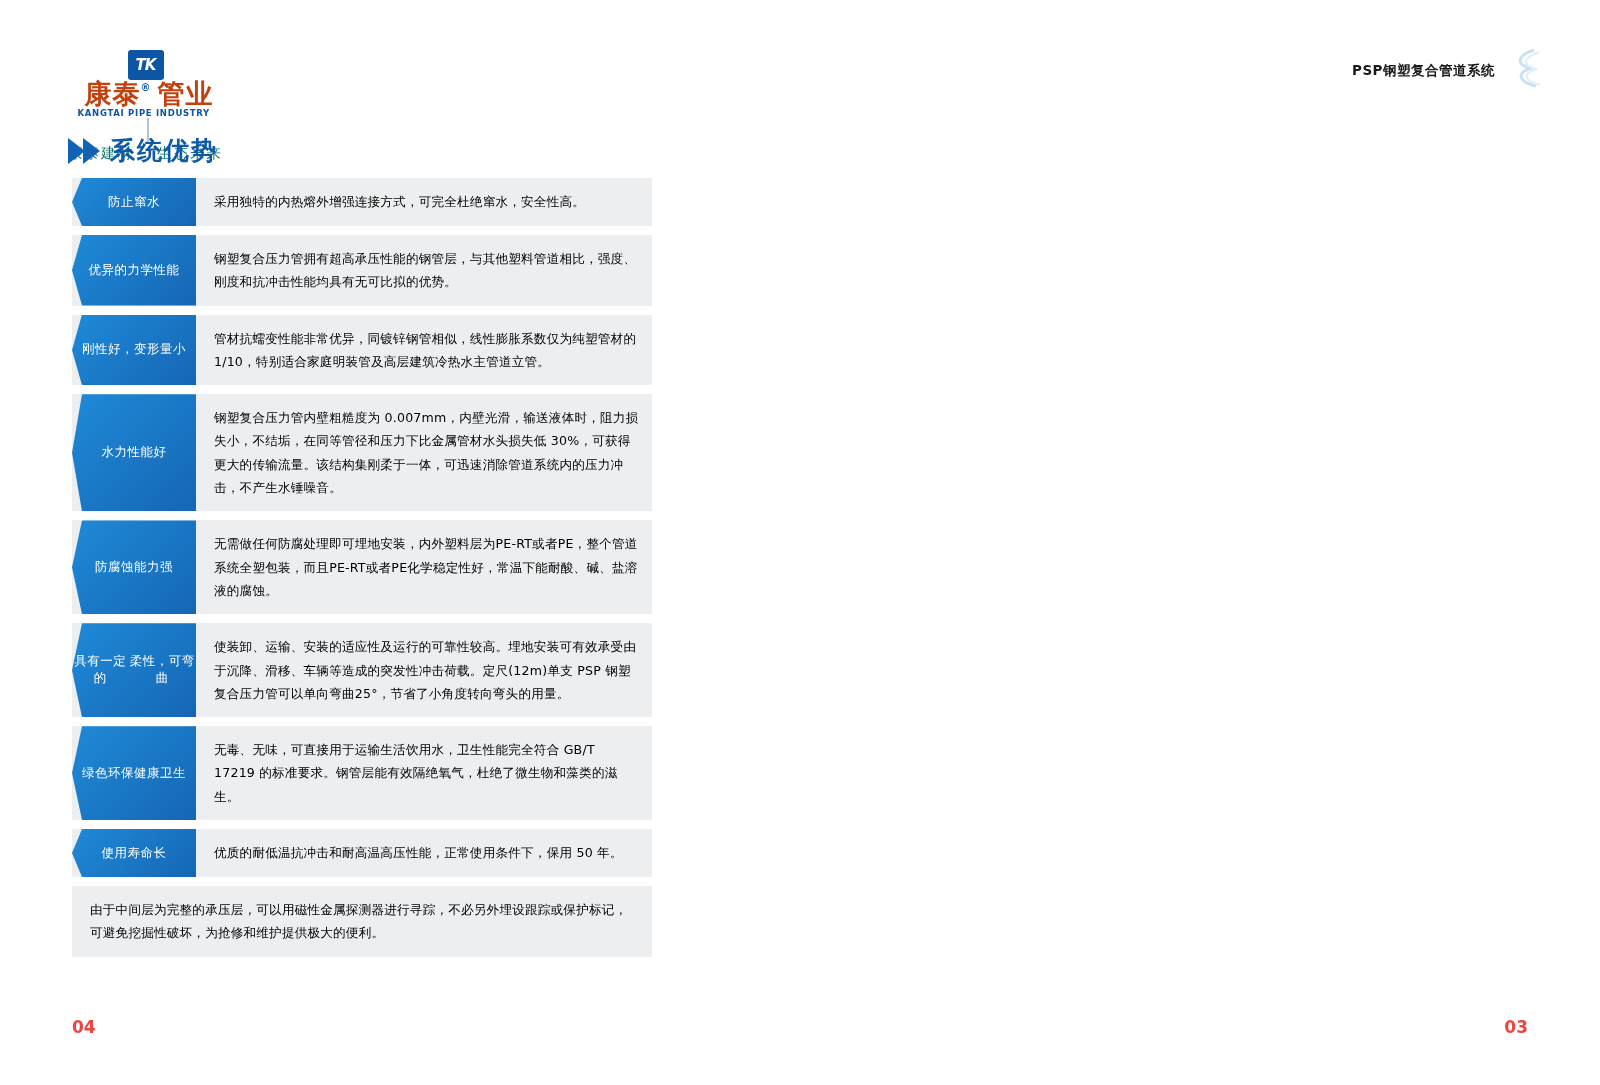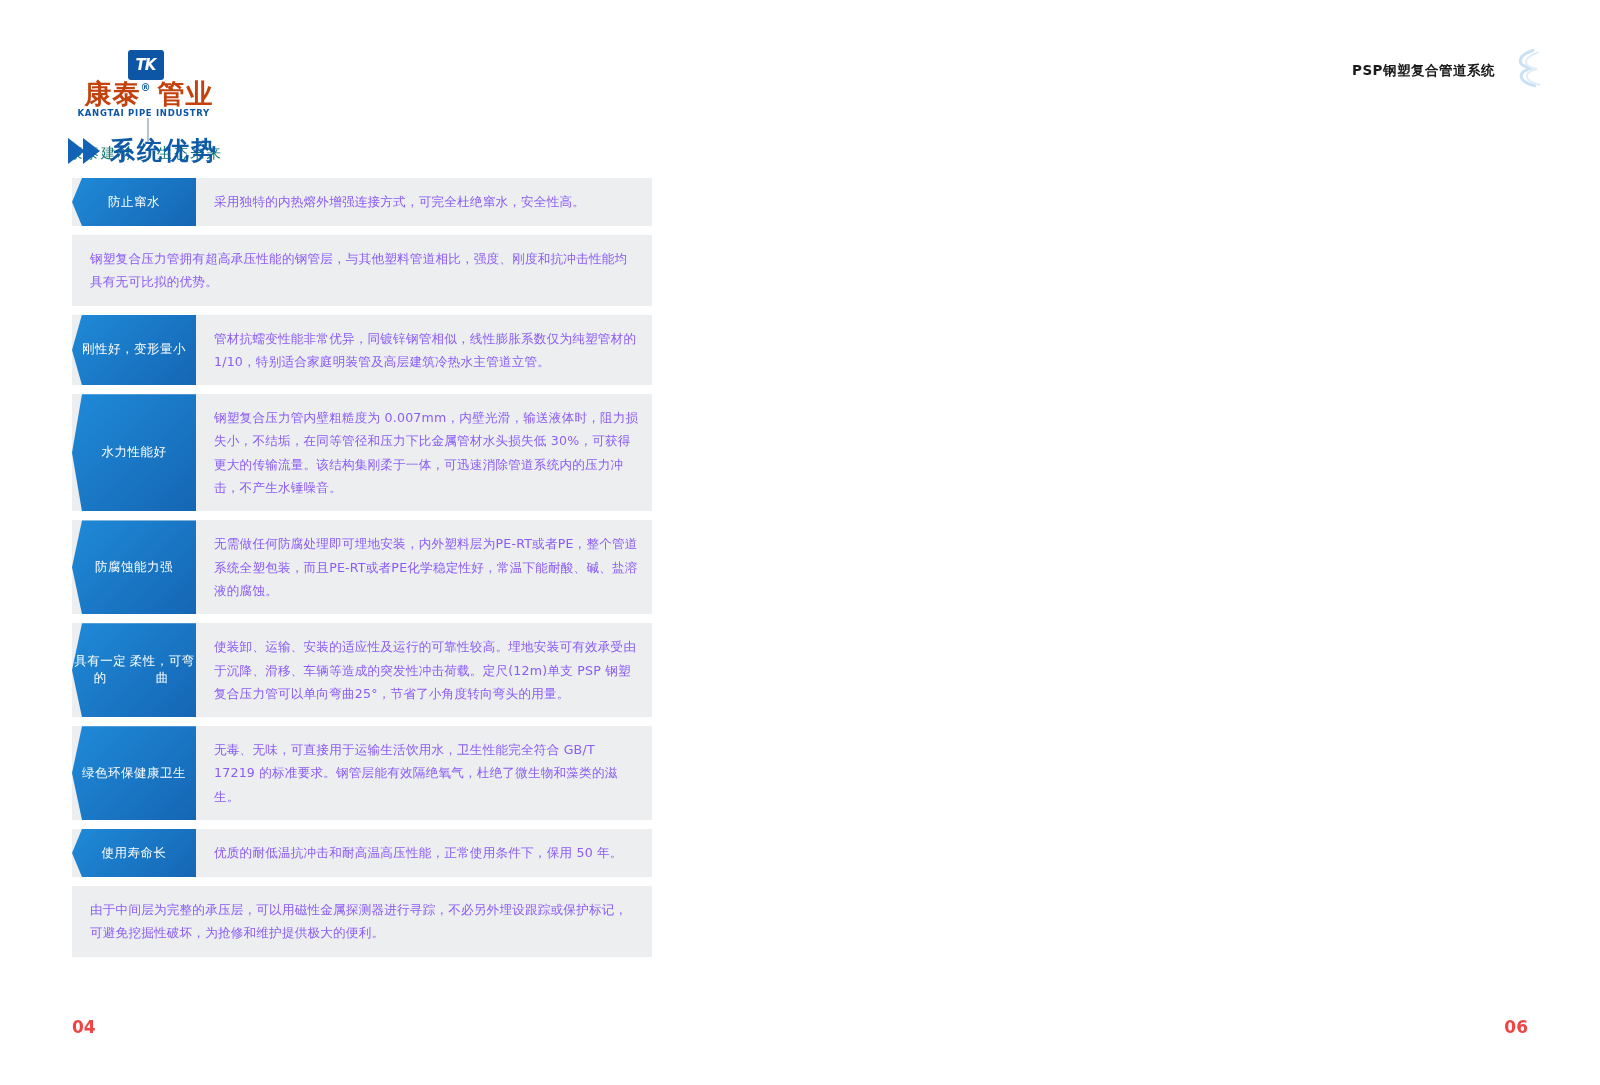--- a/index.html
+++ b/index.html
@@ -44,21 +44,21 @@
   
   #adv-list{position:absolute;left:72px;top:178px;width:580px;}
   .adv-row{display:flex;background:#eceef0;margin-bottom:9px;min-height:48px;position:relative;}
   .badge{
     position:relative;width:124px;flex:0 0 124px;
     background:#1f7fd0;color:#fff;display:flex;align-items:center;justify-content:center;
     font-size:12.5px;line-height:1.35;text-align:center;letter-spacing:.5px;
     clip-path:polygon(10px 0,100% 0,100% 100%,10px 100%,0 50%);
   }
   .badge.grad{background:linear-gradient(135deg,#1f8ad8 0%,#1566b4 100%);}
-  .adv-text{flex:1;padding:12px 12px 12px 18px;font-size:12.6px;line-height:1.85;color:#8b5cf6;letter-spacing:.2px;}
+  .adv-text{flex:1;padding:12px 12px 12px 18px;font-size:12.6px;line-height:1.85;color:#000000;letter-spacing:.2px;}
 
   .pg{position:absolute;bottom:48px;font-size:17px;color:#ef4444;font-weight:bold;}
   .pg.l{left:72px;}
   .pg.r{right:72px;}
 </style>
 </head>
 <body>
 
 <div class="page">
 
@@ -92,20 +92,23 @@
     </div>
 
     <div id="adv-list">
         <div class="adv-row">
           <div class="badge grad">
             <span>防止窜水</span>
           </div>
           <div class="adv-text">采用独特的内热熔外增强连接方式，可完全杜绝窜水，安全性高。</div>
         </div>
         <div class="adv-row">
+          <div class="badge grad">
+            <span>优异的力学性能</span>
+          </div>
           <div class="adv-text">钢塑复合压力管拥有超高承压性能的钢管层，与其他塑料管道相比，强度、刚度和抗冲击性能均具有无可比拟的优势。</div>
         </div>
         <div class="adv-row">
           <div class="badge grad">
             <span>刚性好，</span>
             <br>
             <span>变形量小</span>
           </div>
           <div class="adv-text">管材抗蠕变性能非常优异，同镀锌钢管相似，线性膨胀系数仅为纯塑管材的 1/10，特别适合家庭明装管及高层建筑冷热水主管道立管。</div>
         </div>
@@ -146,16 +149,16 @@
         <div class="adv-row">
           <div class="adv-text">由于中间层为完整的承压层，可以用磁性金属探测器进行寻踪，不必另外埋设跟踪或保护标记，可避免挖掘性破坏，为抢修和维护提供极大的便利。</div>
         </div>
       </div>
 
     <div class="pg l">04</div>
   </div>
 
   <div class="col-right">
 
-    <div class="pg r">06</div>
+    <div class="pg r">03</div>
   </div>
 
 </div>
 
 </body></html>

